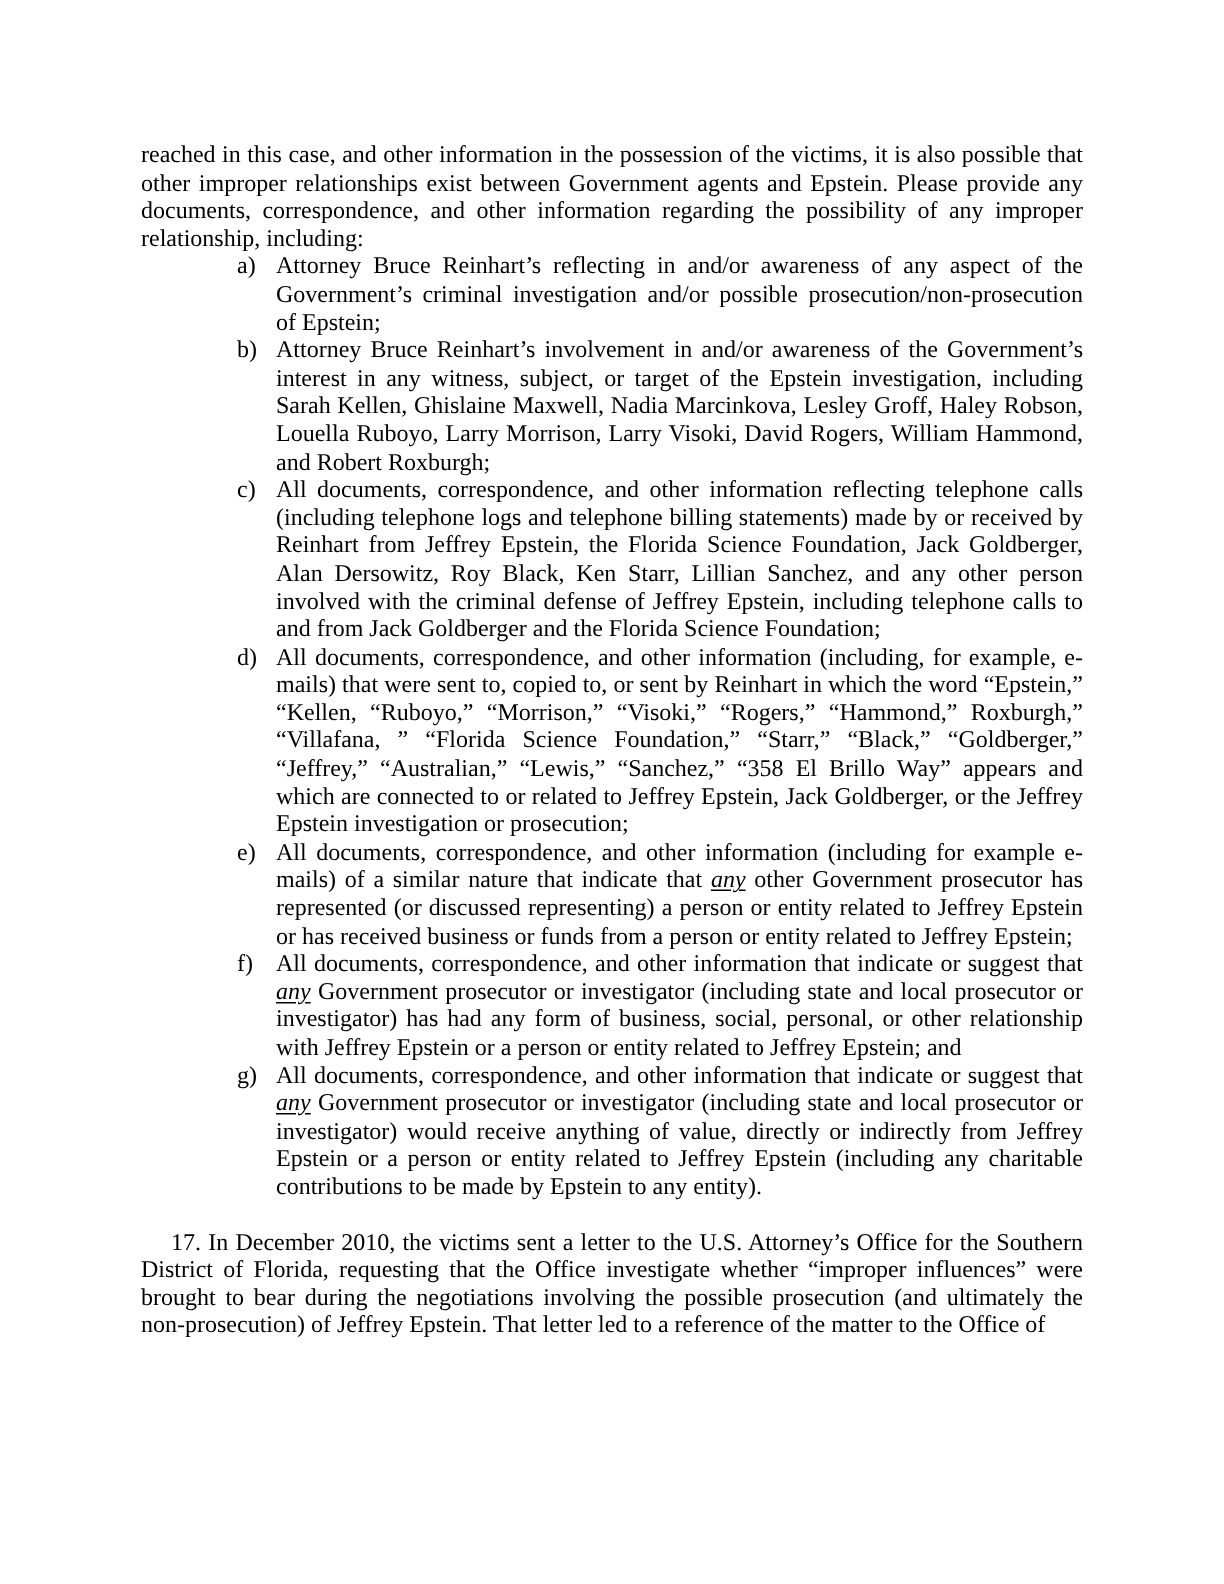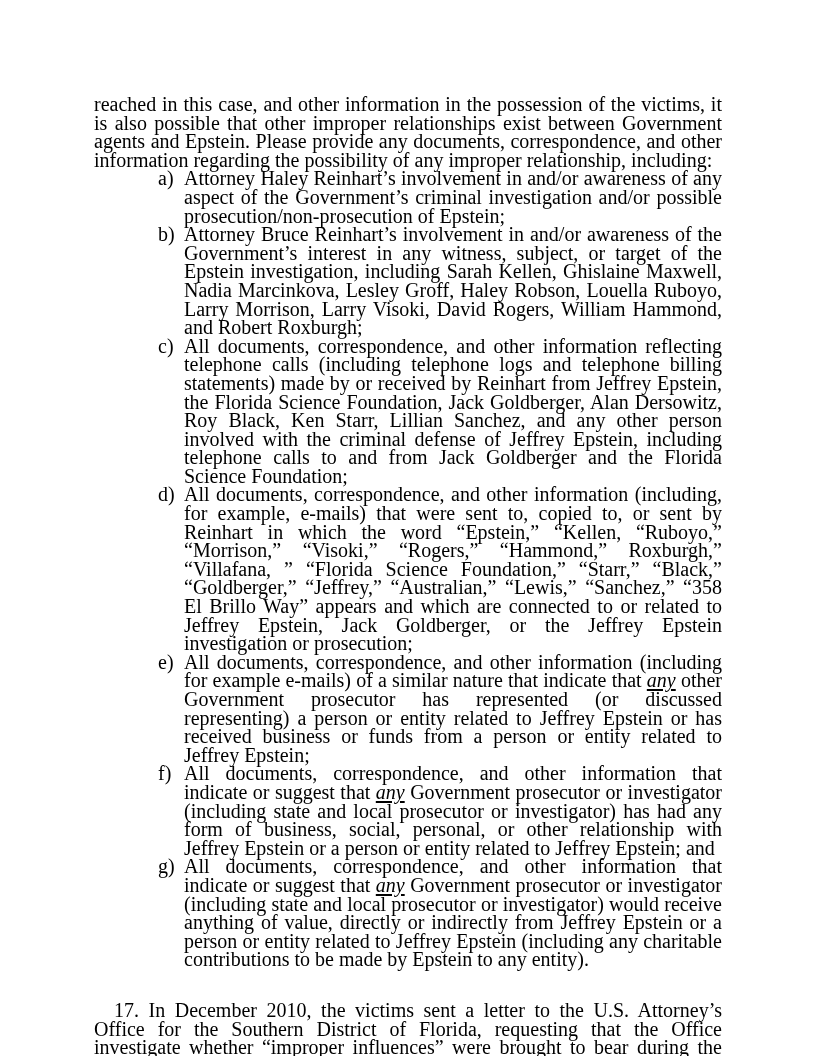--- a/index.html
+++ b/index.html
@@ -7,21 +7,21 @@
     padding: 0;
     background: #ffffff;
   }
   .page {
     position: relative;
     width: 816px;
     height: 1056px;
     background: #ffffff;
     color: #000000;
     font-family: "Liberation Serif", "DejaVu Serif", serif;
-    font-size: 20px;
+    font-size: 16px;
     line-height: 18.6px;
     overflow: hidden;
   }
   .content {
     position: absolute;
     left: 94px;
     top: 95px;
     width: 628px;
   }
   .para {
@@ -36,37 +36,37 @@
     position: relative;
     padding-left: 90px;
     text-align: justify;
   }
   .item-label {
     position: absolute;
     left: 64px;
     top: 0;
   }
   .closing-para {
-    margin-top: 32px;
+    margin-top: 18px;
     text-indent: 20px;
   }
   .underlined {
     text-decoration: underline;
     text-underline-offset: 2px;
     font-style: italic;
   }
 </style>
 </head>
 <body>
 
 <div class="page">
   <div class="content">
     <p class="para">reached in this case, and other information in the possession of the victims, it is also possible that other improper relationships exist between Government agents and Epstein.  Please provide any documents, correspondence, and other information regarding the possibility of any improper relationship, including:</p>
     <div class="request-list">
-        <div class="list-item"><span class="item-label">a)</span><span class="item-text"><span>Attorney Haley Reinhart’s involvement in and/or awareness of any aspect of the Government’s criminal investigation and/or possible prosecution/non-prosecution of Epstein;</span></span></div>
+        <div class="list-item"><span class="item-label">a)</span><span class="item-text"><span>Attorney Bruce Reinhart’s reflecting in and/or awareness of any aspect of the Government’s criminal investigation and/or possible prosecution/non-prosecution of Epstein;</span></span></div>
         <div class="list-item"><span class="item-label">b)</span><span class="item-text"><span>Attorney Bruce Reinhart’s involvement in and/or awareness of the Government’s interest in any witness, subject, or target of the Epstein investigation, including Sarah Kellen, Ghislaine Maxwell, Nadia Marcinkova, Lesley Groff, Haley Robson, Louella Ruboyo, Larry Morrison, Larry Visoki, David Rogers, William Hammond, and Robert Roxburgh;</span></span></div>
         <div class="list-item"><span class="item-label">c)</span><span class="item-text"><span>All documents, correspondence, and other information reflecting telephone calls (including telephone logs and telephone billing statements) made by or received by Reinhart from Jeffrey Epstein, the Florida Science Foundation, Jack Goldberger, Alan Dersowitz, Roy Black, Ken Starr, Lillian Sanchez, and any other person involved with the criminal defense of Jeffrey Epstein, including telephone calls to and from Jack Goldberger and the Florida Science Foundation;</span></span></div>
         <div class="list-item"><span class="item-label">d)</span><span class="item-text"><span>All documents, correspondence, and other information (including, for example, e-mails) that were sent to, copied to, or sent by Reinhart in which the word “Epstein,” “Kellen, “Ruboyo,” “Morrison,” “Visoki,” “Rogers,” “Hammond,” Roxburgh,” “Villafana, ” “Florida Science Foundation,” “Starr,” “Black,” “Goldberger,” “Jeffrey,” “Australian,” “Lewis,” “Sanchez,” “358 El Brillo Way” appears and which are connected to or related to Jeffrey Epstein, Jack Goldberger, or the Jeffrey Epstein investigation or prosecution;</span></span></div>
         <div class="list-item"><span class="item-label">e)</span><span class="item-text"><span>All documents, correspondence, and other information (including for example e-mails) of a similar nature that indicate that </span><span class="underlined">any</span><span> other Government prosecutor has represented (or discussed representing) a person or entity related to Jeffrey Epstein or has received business or funds from a person or entity related to Jeffrey Epstein;</span></span></div>
         <div class="list-item"><span class="item-label">f)</span><span class="item-text"><span>All documents, correspondence, and other information that indicate or suggest that </span><span class="underlined">any</span><span> Government prosecutor or investigator (including state and local prosecutor or investigator) has had any form of business, social, personal, or other relationship with Jeffrey Epstein or a person or entity related to Jeffrey Epstein; and</span></span></div>
         <div class="list-item"><span class="item-label">g)</span><span class="item-text"><span>All documents, correspondence, and other information that indicate or suggest that </span><span class="underlined">any</span><span> Government prosecutor or investigator (including state and local prosecutor or investigator) would receive anything of value, directly or indirectly from Jeffrey Epstein or a person or entity related to Jeffrey Epstein (including any charitable contributions to be made by Epstein to any entity).</span></span></div>
       </div>
     <p class="para closing-para">17. In December 2010, the victims sent a letter to the U.S. Attorney’s Office for the Southern District of Florida, requesting that the Office investigate whether “improper influences” were brought to bear during the negotiations involving the possible prosecution (and ultimately the non-prosecution) of Jeffrey Epstein.  That letter led to a reference of the matter to the Office of</p>
   </div>
 </div>

